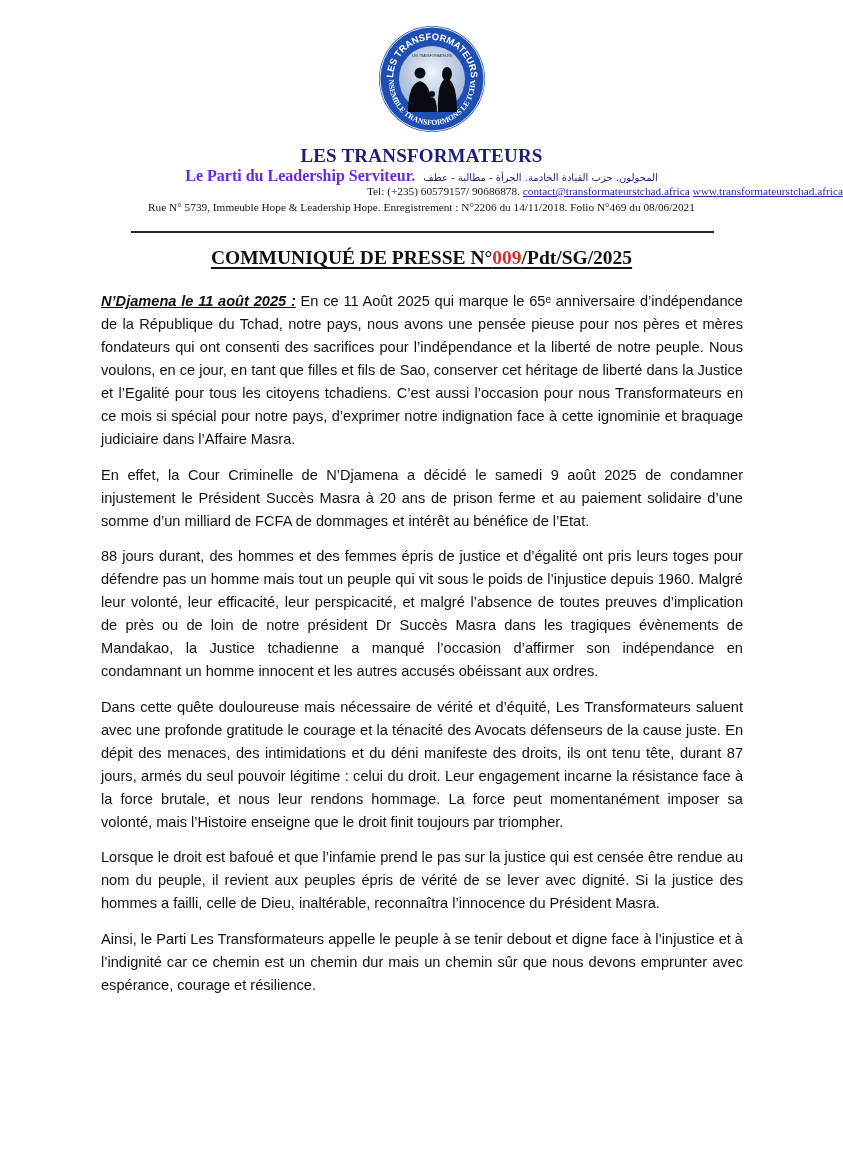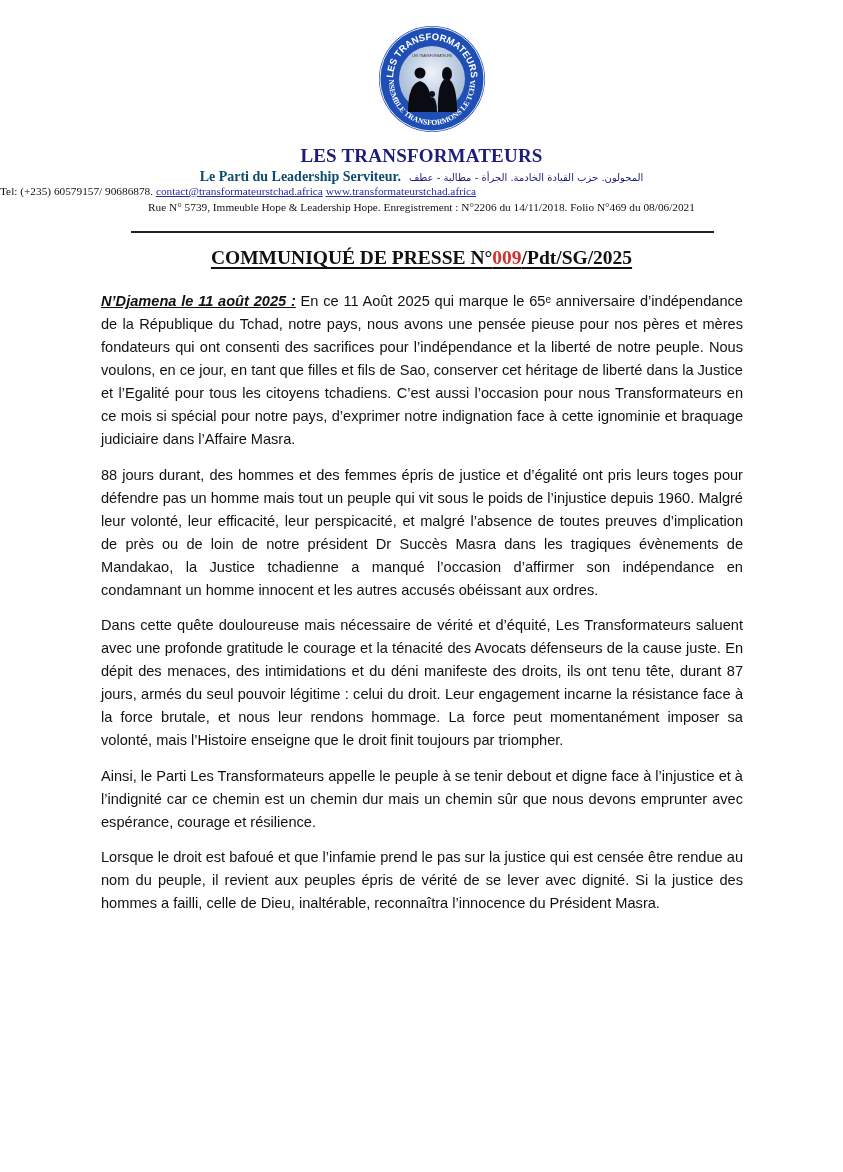--- a/index.html
+++ b/index.html
@@ -11,27 +11,27 @@
   .org-name {
     position: absolute; left: 0; width: 843px; top: 145px; text-align: center;
     font-family: "Liberation Serif", serif; font-weight: bold; font-size: 19px;
     color: #1c1c7a; letter-spacing: 0.2px;
   }
   .tagline-row {
     position: absolute; left: 0; width: 843px; top: 167px; text-align: center;
     white-space: nowrap;
   }
   .tagline {
-    font-family: "Liberation Serif", serif; font-weight: bold; font-size: 14px; color: #0c4a6e;
+    font-family: "Liberation Serif", serif; font-weight: bold; font-size: 16px; color: #6d28d9;
   }
   .tagline-ar {
     font-family: "DejaVu Sans", sans-serif; font-size: 10px; color: #1c1c7a; margin-left: 4px;
   }
   .contact-row {
-    position: absolute; left: 0; width: 843px; top: 185px; text-align: left;
+    position: absolute; left: 0; width: 843px; top: 185px; text-align: right;
     font-family: "Liberation Serif", serif; font-size: 11.3px; color: #111; white-space: nowrap;
   }
   .contact-row a { color: #2a2aa0; text-decoration: underline; }
   .address-row {
     position: absolute; left: 0; width: 843px; top: 201px; text-align: center;
     font-family: "Liberation Serif", serif; font-size: 11.3px; color: #111; white-space: nowrap;
   }
   .rule {
     position: absolute; left: 131px; width: 583px; top: 231px; height: 2px; background: #222;
   }
@@ -98,18 +98,19 @@
   </div>
   <div class="address-row">Rue N° 5739, Immeuble Hope &amp; Leadership Hope. Enregistrement : N°2206 du 14/11/2018. Folio N°469 du 08/06/2021</div>
   <div class="rule"></div>
 
   <div class="title">
     <span class="u"><span>COMMUNIQUÉ DE PRESSE N°</span><span class="num">009</span><span>/Pdt/SG/2025</span></span>
   </div>
 
   <div class="body">
     <p><span class="dateline">N’Djamena le 11 août 2025 :</span><span> En ce 11 Août 2025 qui marque le 65ᵉ anniversaire d’indépendance de la République du Tchad, notre pays, nous avons une pensée pieuse pour nos pères et mères fondateurs qui ont consenti des sacrifices pour l’indépendance et la liberté de notre peuple. Nous voulons, en ce jour, en tant que filles et fils de Sao, conserver cet héritage de liberté dans la Justice et l’Egalité pour tous les citoyens tchadiens. C’est aussi l’occasion pour nous Transformateurs en ce mois si spécial pour notre pays, d’exprimer notre indignation face à cette ignominie et braquage judiciaire dans l’Affaire Masra.</span></p>
+    <p>En effet, la Cour Criminelle de N’Djamena a décidé le samedi 9 août 2025 de condamner injustement le Président Succès Masra à 20 ans de prison ferme et au paiement solidaire d’une somme d’un milliard de FCFA de dommages et intérêt au bénéfice de l’Etat.</p>
     <p>88 jours durant, des hommes et des femmes épris de justice et d’égalité ont pris leurs toges pour défendre pas un homme mais tout un peuple qui vit sous le poids de l’injustice depuis 1960. Malgré leur volonté, leur efficacité, leur perspicacité, et malgré l’absence de toutes preuves d’implication de près ou de loin de notre président Dr Succès Masra dans les tragiques évènements de Mandakao, la Justice tchadienne a manqué l’occasion d’affirmer son indépendance en condamnant un homme innocent et les autres accusés obéissant aux ordres.</p>
     <p>Dans cette quête douloureuse mais nécessaire de vérité et d’équité, Les Transformateurs saluent avec une profonde gratitude le courage et la ténacité des Avocats défenseurs de la cause juste. En dépit des menaces, des intimidations et du déni manifeste des droits, ils ont tenu tête, durant 87 jours, armés du seul pouvoir légitime : celui du droit. Leur engagement incarne la résistance face à la force brutale, et nous leur rendons hommage. La force peut momentanément imposer sa volonté, mais l’Histoire enseigne que le droit finit toujours par triompher.</p>
+    <p>Lorsque le droit est bafoué et que l’infamie prend le pas sur la justice qui est censée être rendue au nom du peuple, il revient aux peuples épris de vérité de se lever avec dignité. Si la justice des hommes a failli, celle de Dieu, inaltérable, reconnaîtra l’innocence du Président Masra.</p>
     <p>Ainsi, le Parti Les Transformateurs appelle le peuple à se tenir debout et digne face à l’injustice et à l’indignité car ce chemin est un chemin dur mais un chemin sûr que nous devons emprunter avec espérance, courage et résilience.</p>
-    <p>Lorsque le droit est bafoué et que l’infamie prend le pas sur la justice qui est censée être rendue au nom du peuple, il revient aux peuples épris de vérité de se lever avec dignité. Si la justice des hommes a failli, celle de Dieu, inaltérable, reconnaîtra l’innocence du Président Masra.</p>
   </div>
 </div>
 
 </body></html>

